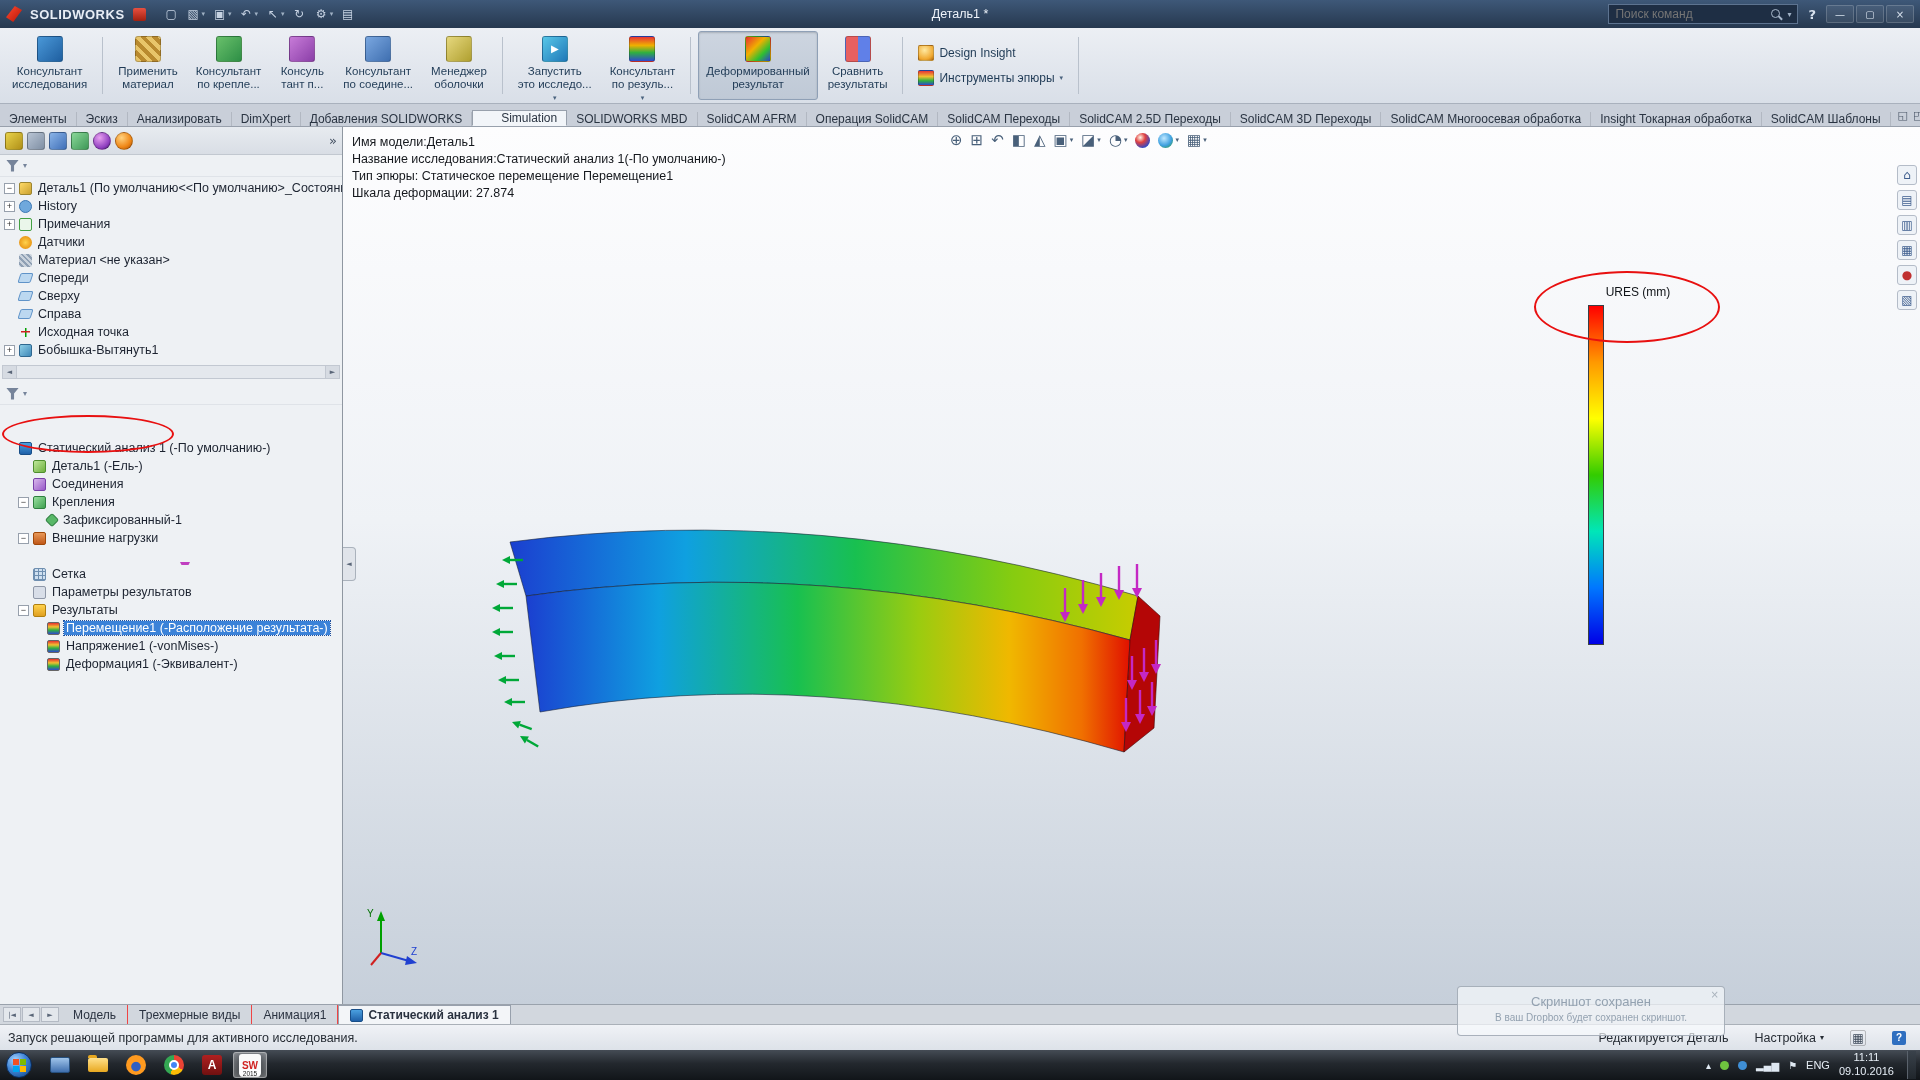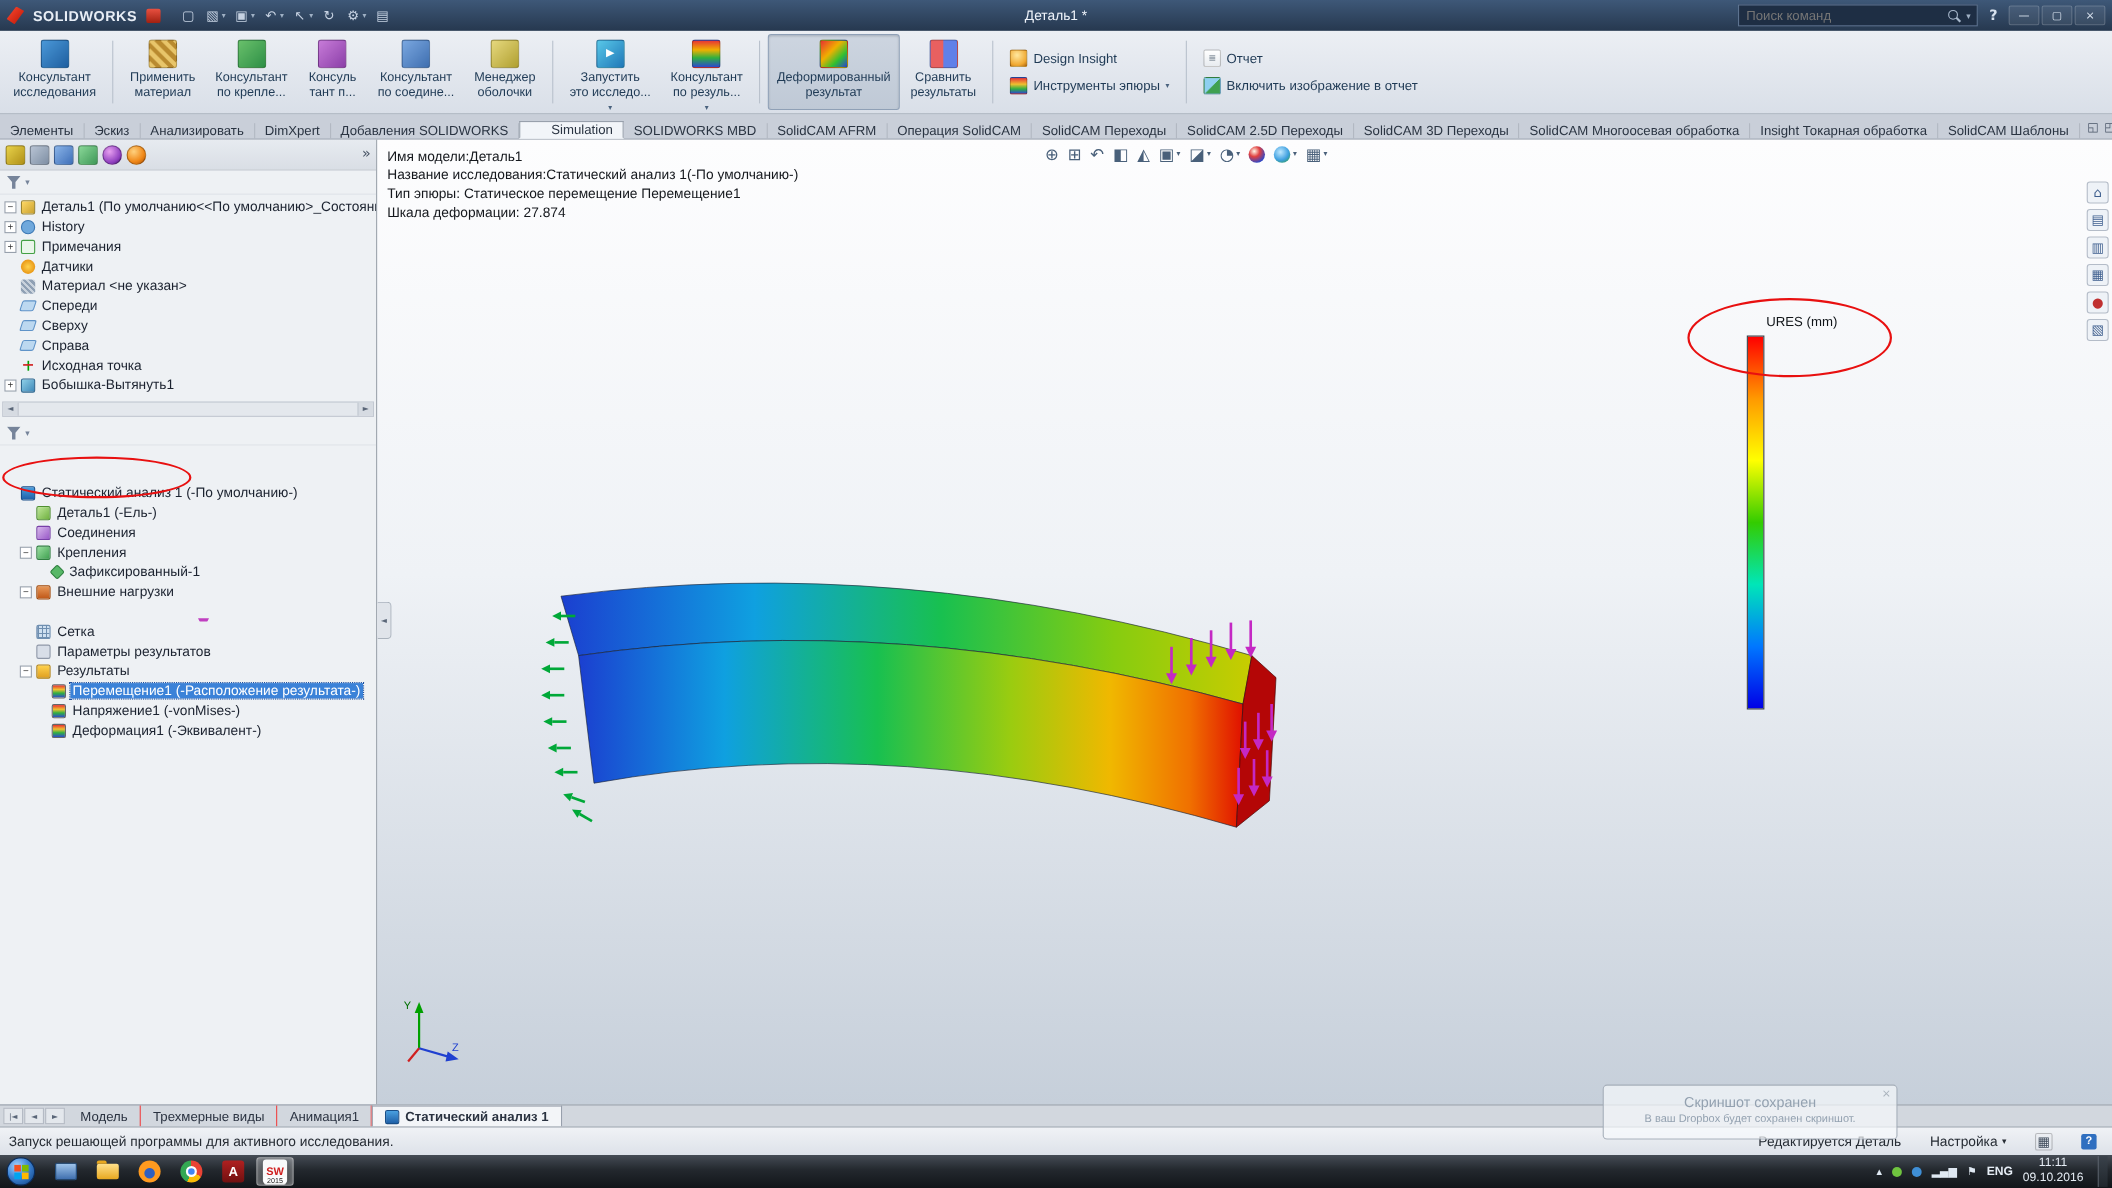--- a/index.html
+++ b/index.html
@@ -16,21 +16,21 @@
     clip-path:polygon(0 70%,55% 0,100% 25%,45% 100%); }
   .logo-text { font-weight:bold; font-size:13px; letter-spacing:.5px; }
   .doc-ic { width:13px; height:13px; background:linear-gradient(180deg,#e85040,#a02010); border-radius:2px; }
   #qat { display:flex; align-items:center; gap:7px; margin-left:10px; }
   .qitem { display:flex; align-items:center; gap:1px; }
   .qic { font-size:12px; color:#c6d2e2; width:15px; text-align:center; }
   .qcaret { font-size:7px; color:#9fb0c4; }
   #doc-title { position:absolute; left:50%; transform:translateX(-50%); font-size:12.5px; color:#eef3fa; }
   .tb-right { margin-left:auto; display:flex; align-items:center; gap:10px; }
   #searchbox { display:flex; align-items:center; gap:4px; background:#1e2e44; border:1px solid #5d7390;
-    height:20px; padding:0 6px; width:218px; }
+    height:20px; padding:0 6px; width:190px; }
   #search-input { flex:1; background:transparent; border:none; outline:none; color:#b8c6d8;
     font-size:12px; font-family:inherit; min-width:0; }
   .mag { position:relative; width:14px; height:14px; }
   .mag::before { content:""; position:absolute; left:2px; top:2px; width:7px; height:7px;
     border:1.5px solid #a8b8cc; border-radius:50%; }
   .mag::after { content:""; position:absolute; left:9px; top:10px; width:5px; height:1.5px;
     background:#a8b8cc; transform:rotate(45deg); }
   .scaret { font-size:8px; color:#9fb0c4; }
   .helpq { font-size:13px; color:#d8e2ee; font-weight:bold; }
   #winbtns { display:flex; gap:2px; }
@@ -223,21 +223,21 @@
   .ap-acad { width:20px; height:20px; background:linear-gradient(180deg,#b02020,#701010); color:#fff;
     font-weight:bold; font-size:12px; line-height:20px; text-align:center; border-radius:3px; }
   .ap-solidworks { width:22px; height:22px; background:#f8f9fa; border-radius:3px; color:#d02020;
     font-weight:bold; font-size:10px; display:flex; align-items:center; justify-content:center; }
   .ap-solidworks::before { content:"SW"; }
   .swbadge { position:absolute; bottom:0; left:6px; right:6px; font-size:6.5px; line-height:7px;
     color:#222; background:rgba(255,255,255,.85); text-align:center; border-radius:0 0 2px 2px; }
   .tray { margin-left:auto; display:flex; align-items:center; gap:9px; color:#e6edf5; padding-right:2px; }
   .trayglyph { font-size:10px; color:#dfe8f2; }
   .traydot { width:9px; height:9px; border-radius:50%; }
-  .lang { font-size:11px;font-weight:bold; }
+  .lang { font-size:11px; }
   .clock { font-size:11px; line-height:1.25; text-align:center; }
   .showdesk { width:9px; height:28px; background:linear-gradient(180deg,#3a424b,#20262c);
     border-left:1px solid #5a626c; margin-left:4px; }
 
   
   #toast { position:absolute; left:1457px; top:986px; width:268px; height:50px;
     background:rgba(246,249,252,.7); border:1px solid rgba(150,160,172,.8); border-radius:4px;
     z-index:40; text-align:center; padding-top:7px; color:#93a1b0; }
   .ttitle { font-size:13px; }
   .tbody { font-size:10px; margin-top:3px; }
@@ -382,30 +382,20 @@
           <span class="sic ric-design-insight"></span>
           <span class="slbl">Design Insight</span>
         </div>
         <div class="srow">
           <span class="sic ric-plot-tools"></span>
           <span class="slbl">Инструменты эпюры</span>
           <span class="rcaret glyph">▾</span>
         </div>
       </div>
       <span class="rsep"></span>
-      <div class="rstack">
-        <div class="srow">
-          <span class="sic ric-report"></span>
-          <span class="slbl">Отчет</span>
-        </div>
-        <div class="srow">
-          <span class="sic ric-include-image"></span>
-          <span class="slbl">Включить изображение в отчет</span>
-        </div>
-      </div>
     </div>
 </div>
 
 <div id="tabbar">
   <div id="tabbar-tabs">
       <div class="cmtab">Элементы</div>
       <div class="cmtab">Эскиз</div>
       <div class="cmtab">Анализировать</div>
       <div class="cmtab">DimXpert</div>
       <div class="cmtab">Добавления SOLIDWORKS</div>

